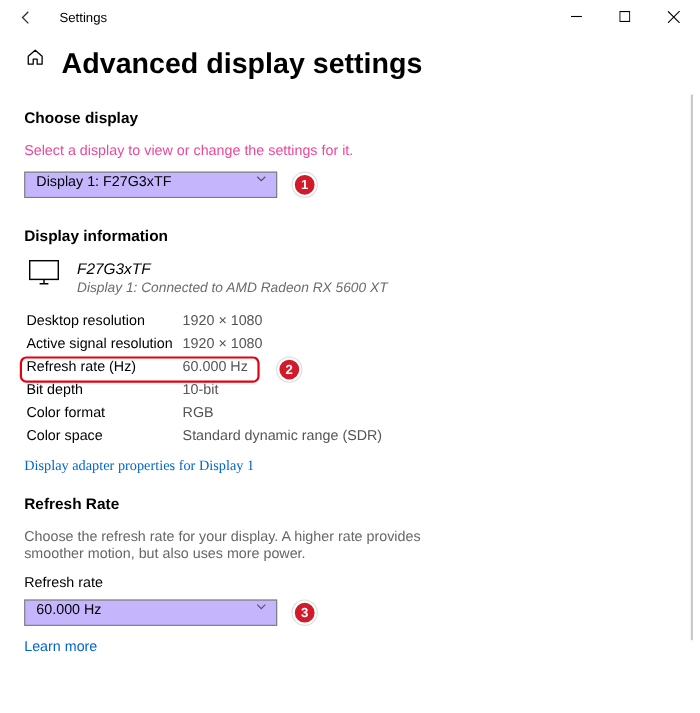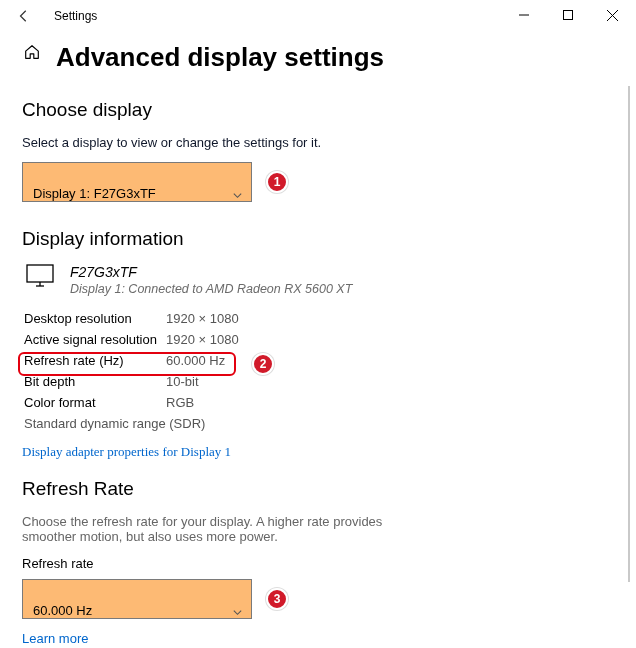--- a/index.html
+++ b/index.html
@@ -45,40 +45,40 @@
     display: flex;
     margin-bottom: 26px;
   }
   .home-icon { width: 20px; height: 20px; display:flex; align-items:center; justify-content:center;}
   .page-title {
     font-size: 26px;
     font-weight: 600;
     margin-left: 14px;
   }
   .section-h {
-    font-size: 19px;
-    font-weight: 400;
+    font-size: 14px;
+    font-weight: 700;
     margin-bottom: 14px;
   }
   .body-text {
     font-size: 13px;
-    color: #0f172a;
+    color: #ec4899;
     margin-bottom: 12px;
   }
   .muted { color: #666; }
   .dropdown {
     width: 230px;
-    height: 40px;
+    height: 24px;
     border: 1px solid #7a7a7a;
     display: flex;
-    align-items: flex-end;
+    align-items: flex-start;
     justify-content: space-between;
     padding: 0 8px 0 10px;
     font-size: 13px;
-    background: #fdba74;
+    background: #c4b5fd;
   }
   .chev { width:12px; display:flex; align-items:center; justify-content:center;}
   .dd-row { display:flex; align-items:center; gap:14px; margin-bottom:26px;}
   .badge {
     width: 22px; height: 22px;
     border-radius: 50%;
     background: #d11a2a;
     border: 2px solid #fff;
     box-shadow: 0 0 0 1px #00000022;
     color: #fff;
@@ -212,20 +212,21 @@
     </div>
     <div class="info-row">
       <div class="info-label">Bit depth</div>
       <div class="info-val">10-bit</div>
     </div>
     <div class="info-row">
       <div class="info-label">Color format</div>
       <div class="info-val">RGB</div>
     </div>
     <div class="info-row">
+      <div class="info-label">Color space</div>
       <div class="info-val">Standard dynamic range (SDR)</div>
     </div>
     <div class="highlight-box" style="left:-6px; top:44px; width:218px; height:24px;"></div>
     <div class="badge" style="position:absolute; left:228px; top:45px;">2</div>
   </div>
 
   <div style="margin-top:8px;font-family:Liberation Serif, serif;">
     <span class="link">Display adapter properties for Display 1</span>
   </div>
 

